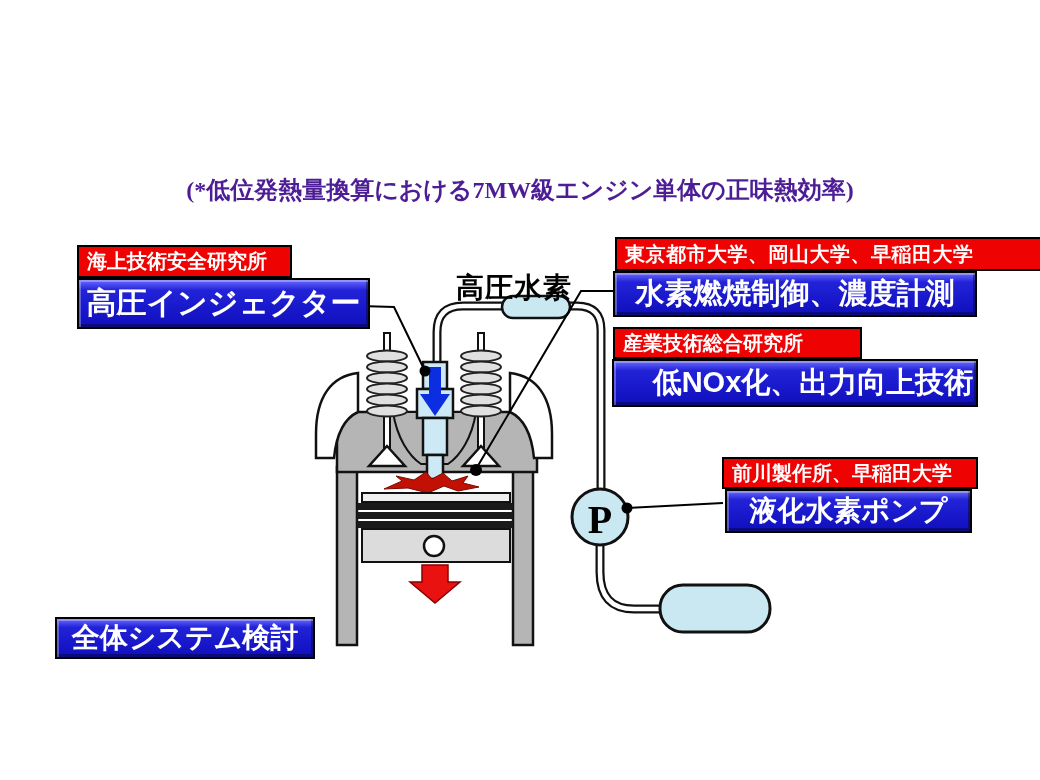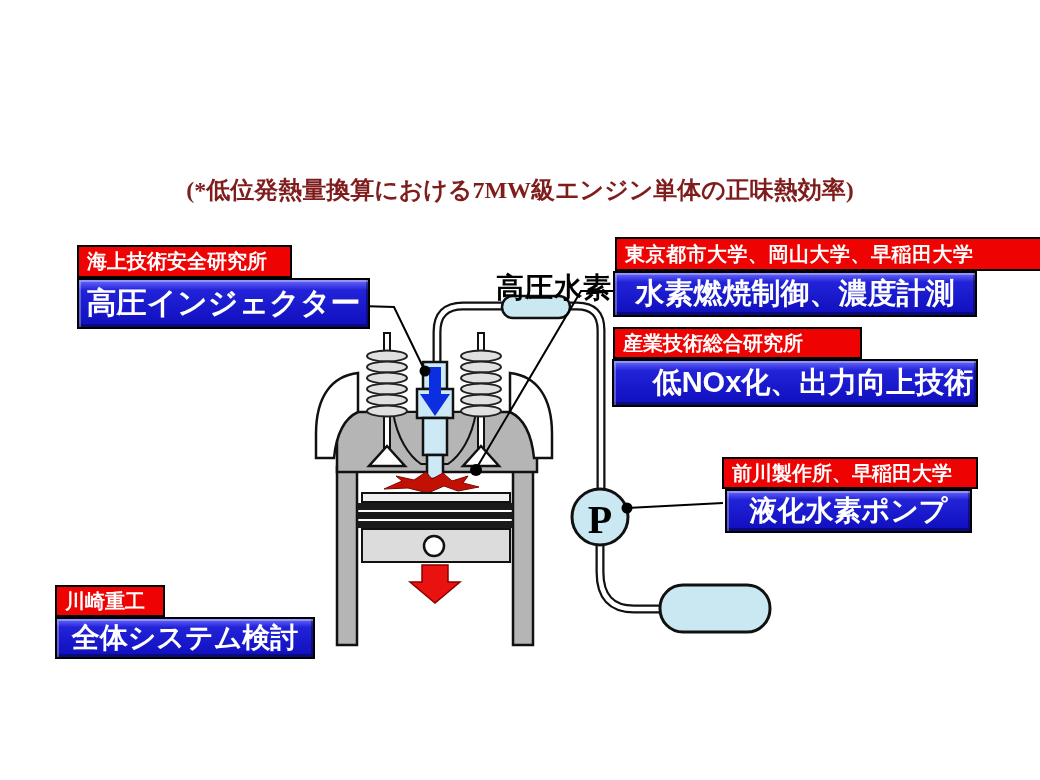--- a/index.html
+++ b/index.html
@@ -10,36 +10,36 @@
   .abs{position:absolute;}
   .title{
     left:0;top:118px;width:1040px;text-align:center;
     font-family:"Liberation Serif","DejaVu Serif",serif;
     font-weight:bold;font-size:34px;color:#000;letter-spacing:1px;
   }
   .title sup{font-size:20px;vertical-align:super;}
   .subtitle{
     left:0;top:174px;width:1040px;text-align:center;
     font-family:"Liberation Serif","DejaVu Serif",serif;
-    font-weight:bold;font-size:24px;color:#7f1d1d;
+    font-weight:bold;font-size:24px;color:#4c1d95;
   }
   .org-tag{
     background:#ee0202;border:2px solid #000;color:#fff;font-weight:bold;
     display:flex;align-items:center;padding:8px 8px;box-sizing:border-box;
     z-index:3;white-space:nowrap;
   }
   .tech-box{
     background:linear-gradient(180deg,#6a6aff 0%,#2222d8 22%,#0f0fbe 100%);
     border:2px solid #000;color:#fff;font-weight:bold;
     display:flex;align-items:center;justify-content:center;
     box-sizing:border-box;z-index:2;white-space:nowrap;
     box-shadow:inset 2px 2px 0 rgba(255,255,255,.30), inset -2px -3px 0 rgba(0,0,0,.35);
   }
   .pipe-label{
-    font-weight:bold;font-size:28px;color:#000;letter-spacing:1px;z-index:2;margin-left:40px;
+    font-weight:bold;font-size:28px;color:#000;letter-spacing:1px;z-index:2;
   }
   svg.diagram{position:absolute;left:0;top:0;z-index:1;}
 </style>
 </head>
 <body>
 
 <div id="canvas">
 
   <div class="abs subtitle">(*低位発熱量換算における7MW級エンジン単体の正味熱効率)</div>
 
@@ -144,16 +144,15 @@
 
   <div class="abs org-tag" style="left:615px;top:237px;width:453px;height:34px;font-size:20px;letter-spacing:0.5px;">東京都市大学、岡山大学、早稲田大学</div>
   <div class="abs tech-box" style="left:613px;top:271px;width:364px;height:46px;font-size:29px;">水素燃焼制御、濃度計測</div>
 
   <div class="abs org-tag" style="left:613px;top:327px;width:249px;height:32px;font-size:20px;">産業技術総合研究所</div>
   <div class="abs tech-box" style="left:612px;top:359px;width:366px;height:48px;font-size:29px;padding-left:36px;">低NOx化、出力向上技術</div>
 
   <div class="abs org-tag" style="left:722px;top:457px;width:256px;height:32px;font-size:20px;">前川製作所、早稲田大学</div>
   <div class="abs tech-box" style="left:725px;top:489px;width:247px;height:44px;font-size:28px;">液化水素ポンプ</div>
 
-  <div class="abs org-tag" style="left:55px;top:585px;width:110px;height:32px;font-size:20px;">川崎重工</div>
   <div class="abs tech-box" style="left:55px;top:617px;width:260px;height:42px;font-size:28px;">全体システム検討</div>
 
 </div>
 
 </body></html>

